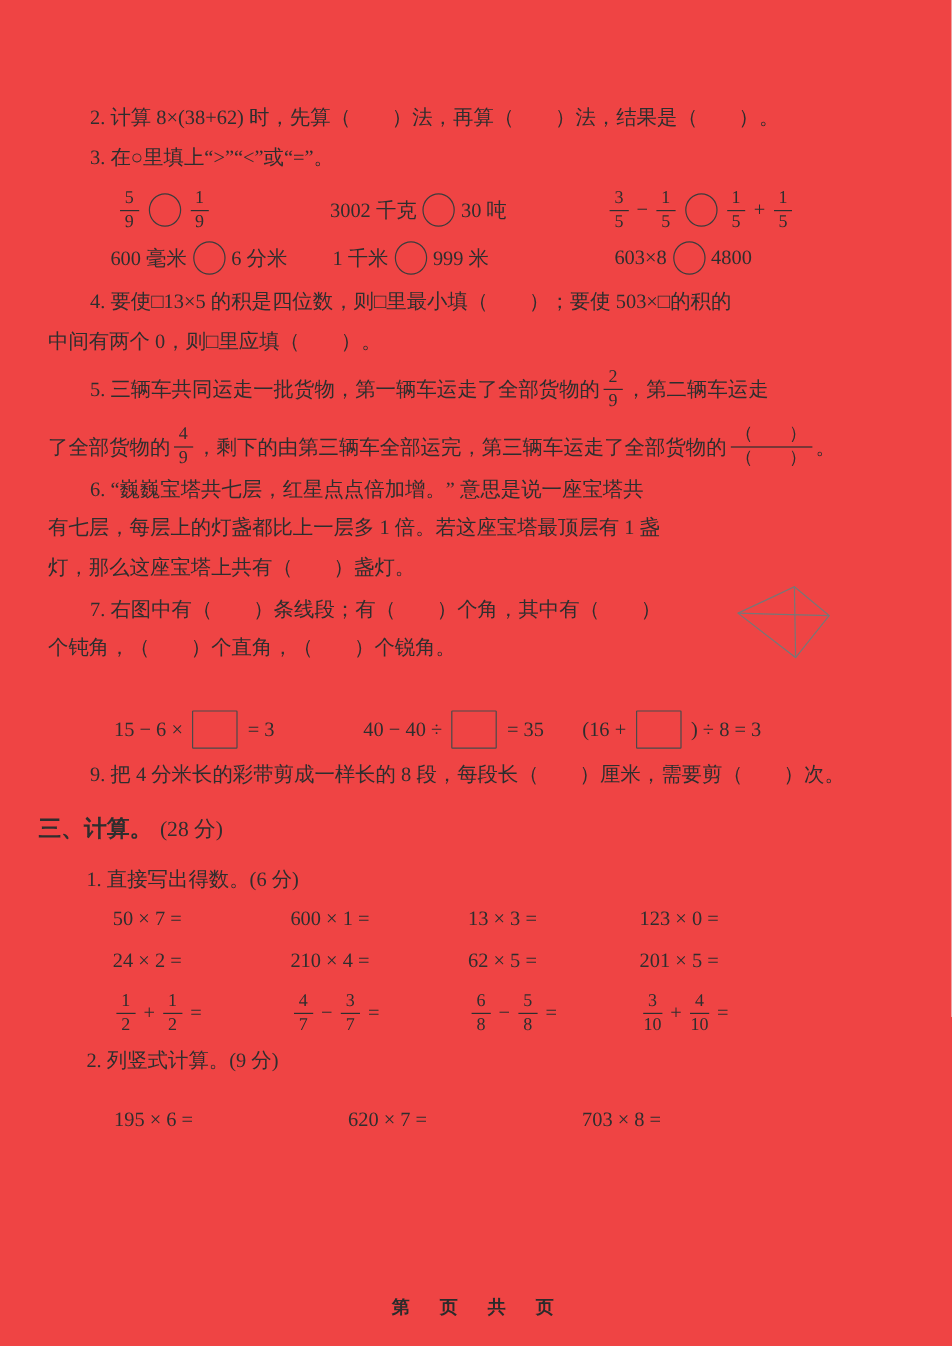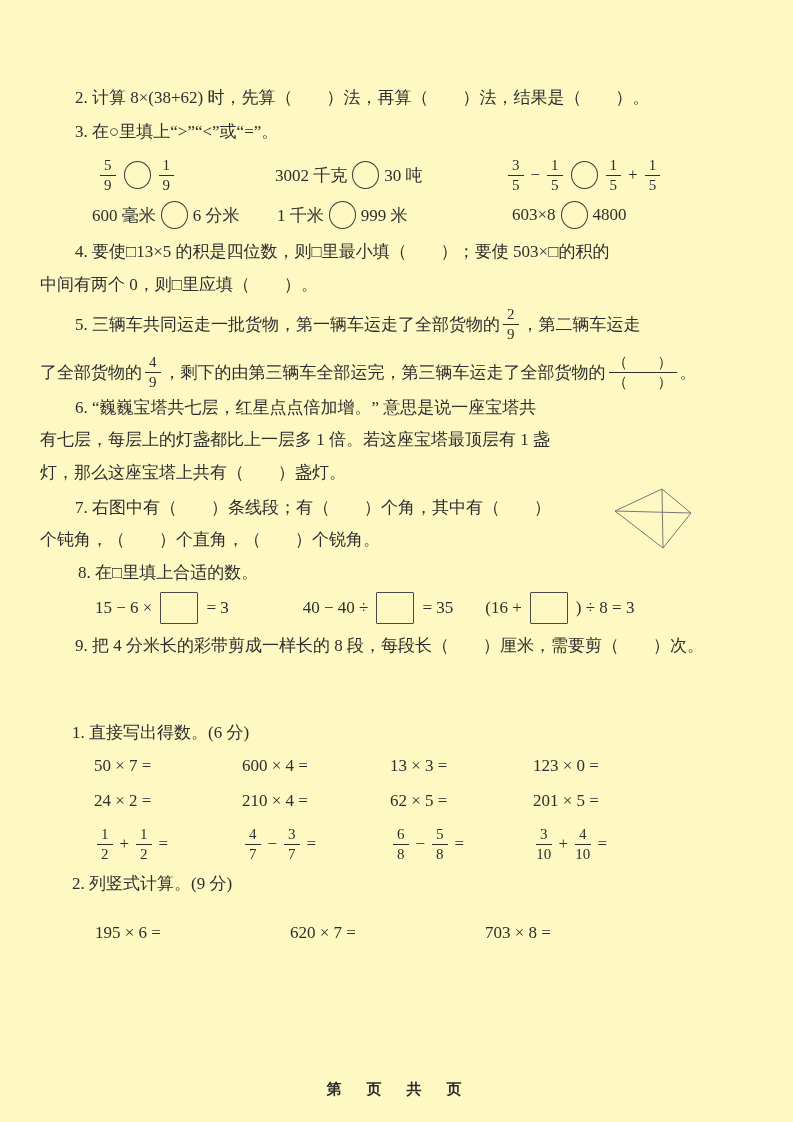--- a/index.html
+++ b/index.html
@@ -1,20 +1,20 @@
 <!DOCTYPE html>
 <html><head>
 <meta charset="utf-8">
 <style>
   html,body{margin:0;padding:0;background:#f4f4f2;}
   .page{
     position:relative;
     width:793px;height:1122px;
     margin:0 auto;
-    background:#fef9c3;
+    background:#ef4444;
     overflow:hidden;
     font-family:"Liberation Serif","DejaVu Serif",serif;
     font-size:17px;
     color:#2e2e2e;
   }
   .line{position:absolute;white-space:nowrap;}
   .row{display:flex;align-items:center;}
   
   .frac{display:inline-flex;flex-direction:column;align-items:center;
         vertical-align:-0.7em;line-height:1.1;font-size:15px;margin:0 3px;}
@@ -153,23 +153,20 @@
   <div class="line" style="top:528px;left:40px;">
     <span>个钝角，（　　）个直角，（　　）个锐角。</span>
   </div>
 
   <svg class="kite" style="top:484px;left:612px;" width="85" height="68" viewBox="0 0 85 68">
     <polygon points="50,5 79,29 51,64 3,27" fill="none" stroke="#777" stroke-width="1"></polygon>
     <line x1="3" y1="27" x2="79" y2="29" stroke="#777" stroke-width="1"></line>
     <line x1="50" y1="5" x2="51" y2="64" stroke="#777" stroke-width="1"></line>
   </svg>
 
-  <div class="line" style="top:561px;left:78px;">
-    <span>8. 在□里填上合适的数。</span>
-  </div>
   <div class="line row" style="top:588px;left:95px;height:40px;">
     <span class="cellw" style="margin-right:42px;">
       <span>15 − 6 ×</span>
       <span class="abox"></span>
       <span>= 3</span>
     </span>
     <span class="cellw" style="margin-right:32px;margin-left:32px;">
       <span>40 − 40 ÷</span>
       <span class="abox"></span>
       <span>= 35</span>
@@ -178,28 +175,32 @@
       <span>(16 +</span>
       <span class="abox"></span>
       <span>) ÷ 8 = 3</span>
     </span>
   </div>
 
   <div class="line" style="top:634px;left:75px;">
     <span>9. 把 4 分米长的彩带剪成一样长的 8 段，每段长（　　）厘米，需要剪（　　）次。</span>
   </div>
 
+  <div class="line" style="top:678px;left:32px;">
+    <span class="sec-title">三、计算。</span>
+    <span class="sec-points">(28 分)</span>
+  </div>
 
   <div class="line" style="top:721px;left:72px;">
     <span>1. 直接写出得数。(6 分)</span>
   </div>
 
   <div class="calc-grid" style="top:756px;left:94px;">
     <span>50 × 7 =</span>
-    <span>600 × 4 =</span>
+    <span>600 × 1 =</span>
     <span>13 × 3 =</span>
     <span>123 × 0 =</span>
   </div>
 
   <div class="calc-grid" style="top:791px;left:94px;">
     <span>24 × 2 =</span>
     <span>210 × 4 =</span>
     <span>62 × 5 =</span>
     <span>201 × 5 =</span>
   </div>

